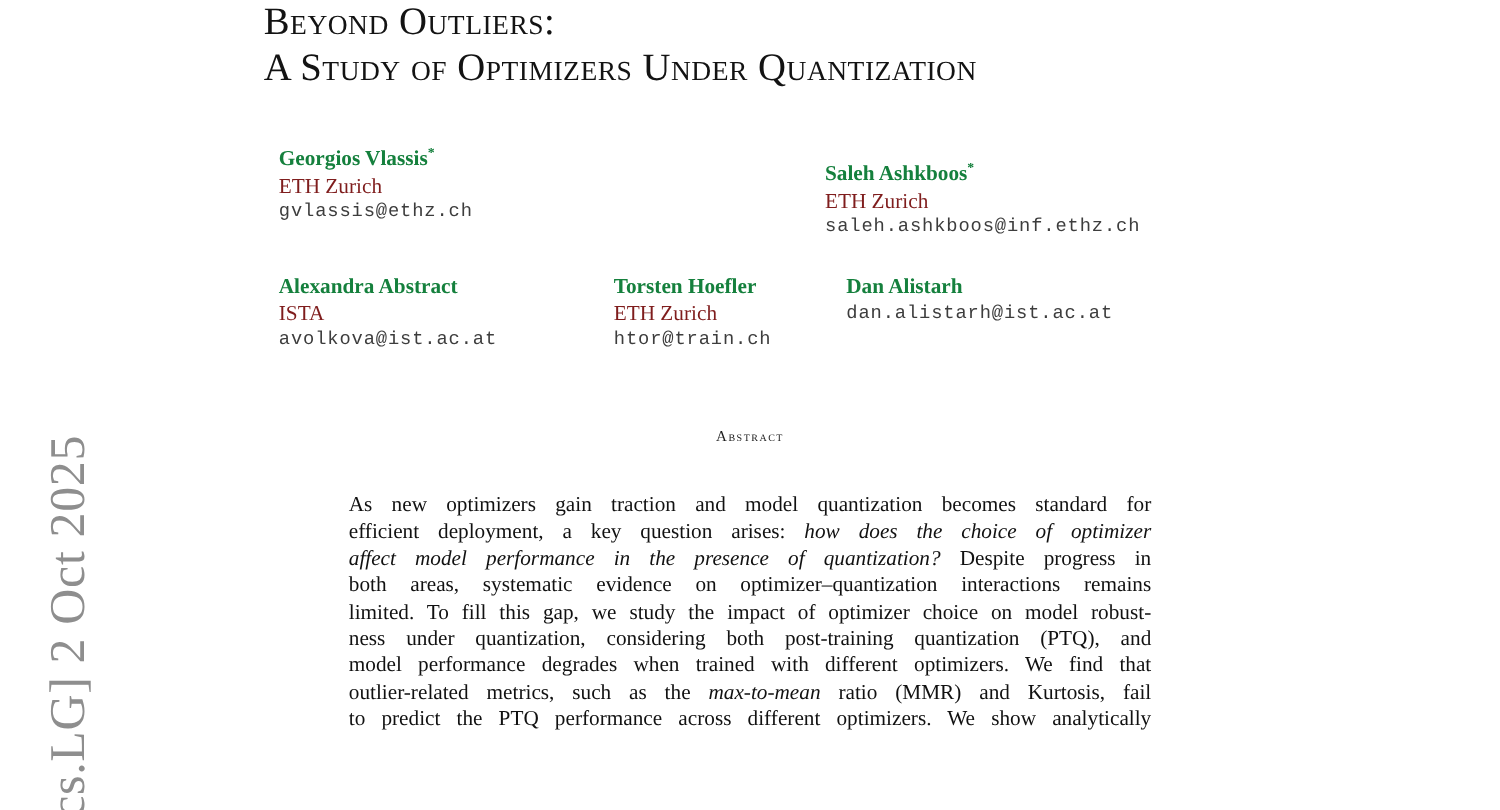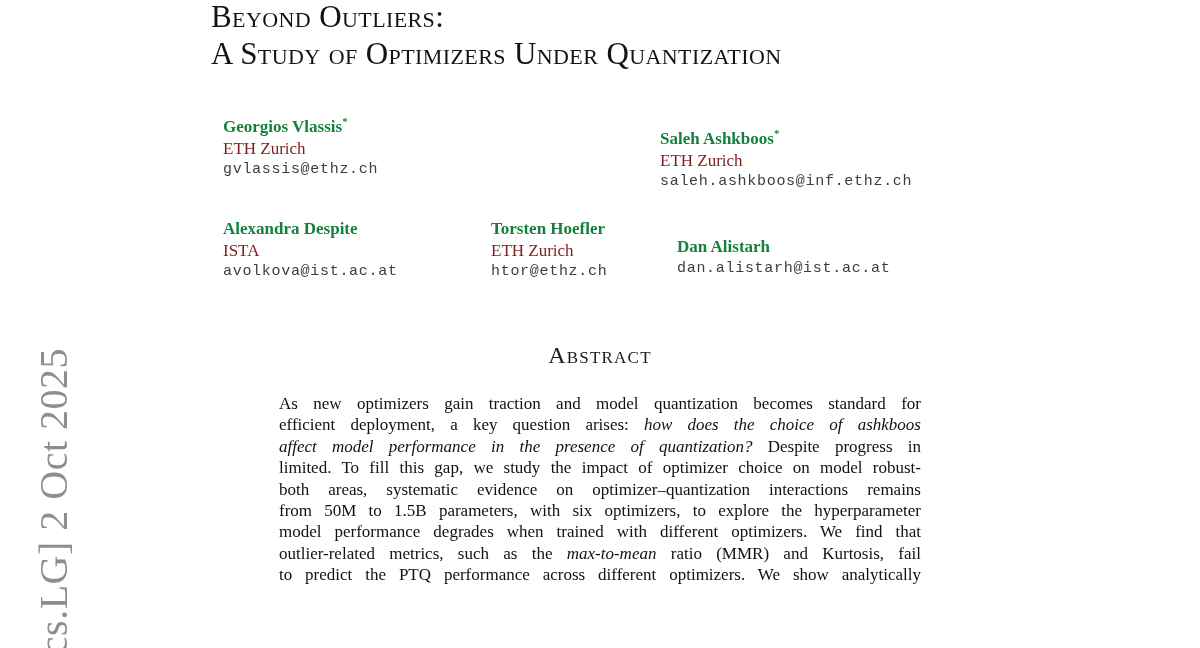--- a/index.html
+++ b/index.html
@@ -52,30 +52,30 @@
   .author .email{
     font-family:Liberation Mono, monospace;
     font-size:15px;
     letter-spacing:0.7px;
     color:#3d3d3d;
   }
   .a1c1{left:223px;top:116px;}
   .a1c2{left:660px;top:128px;}
   .a2c1{left:223px;top:218px;}
   .a2c2{left:491px;top:218px;}
-  .a2c3{left:677px;top:236px;}
+  .a2c3{left:677px;top:218px;}
 
   
   .abstract-heading{
     position:absolute;
     left:279px;top:342px;
     width:642px;
     text-align:center;
     font-variant:small-caps;
-    font-size:24px;
+    font-size:12px;
     letter-spacing:1.2px;
     color:#1a1a1a;
   }
   .abstract-body{
     position:absolute;
     left:279px;top:393px;
     width:642px;
     font-size:17px;
     line-height:21.4px;
     color:#111111;
@@ -105,43 +105,43 @@
     <div class="email">gvlassis@ethz.ch</div>
   </div>
 
   <div class="author a1c2">
     <div class="name"><span>Saleh Ashkboos</span><sup>*</sup></div>
     <div class="affil">ETH Zurich</div>
     <div class="email">saleh.ashkboos@inf.ethz.ch</div>
   </div>
 
   <div class="author a2c1">
-    <div class="name"><span>Alexandra Despite</span><sup></sup></div>
+    <div class="name"><span>Alexandra Abstract</span><sup></sup></div>
     <div class="affil">ISTA</div>
     <div class="email">avolkova@ist.ac.at</div>
   </div>
 
   <div class="author a2c2">
     <div class="name"><span>Torsten Hoefler</span><sup></sup></div>
     <div class="affil">ETH Zurich</div>
-    <div class="email">htor@ethz.ch</div>
+    <div class="email">htor@train.ch</div>
   </div>
 
   <div class="author a2c3">
     <div class="name"><span>Dan Alistarh</span><sup></sup></div>
     <div class="email">dan.alistarh@ist.ac.at</div>
   </div>
 
   <div class="abstract-heading">Abstract</div>
 
   <div class="abstract-body">
       <div class="abs-line"><span>As new optimizers gain traction and model quantization becomes standard for</span></div>
-      <div class="abs-line"><span>efficient deployment, a key question arises: </span><em>how does the choice of ashkboos</em></div>
+      <div class="abs-line"><span>efficient deployment, a key question arises: </span><em>how does the choice of optimizer</em></div>
       <div class="abs-line"><em>affect model performance in the presence of quantization?</em><span> Despite progress in</span></div>
+      <div class="abs-line"><span>both areas, systematic evidence on optimizer–quantization interactions remains</span></div>
       <div class="abs-line"><span>limited. To fill this gap, we study the impact of optimizer choice on model robust-</span></div>
-      <div class="abs-line"><span>both areas, systematic evidence on optimizer–quantization interactions remains</span></div>
-      <div class="abs-line"><span>from 50M to 1.5B parameters, with six optimizers, to explore the hyperparameter</span></div>
+      <div class="abs-line"><span>ness under quantization, considering both post-training quantization (PTQ), and</span></div>
       <div class="abs-line"><span>model performance degrades when trained with different optimizers. We find that</span></div>
       <div class="abs-line"><span>outlier-related metrics, such as the </span><em>max-to-mean</em><span> ratio (MMR) and Kurtosis, fail</span></div>
       <div class="abs-line"><span>to predict the PTQ performance across different optimizers. We show analytically</span></div>
     </div>
 
 </div>
 
 </body></html>

